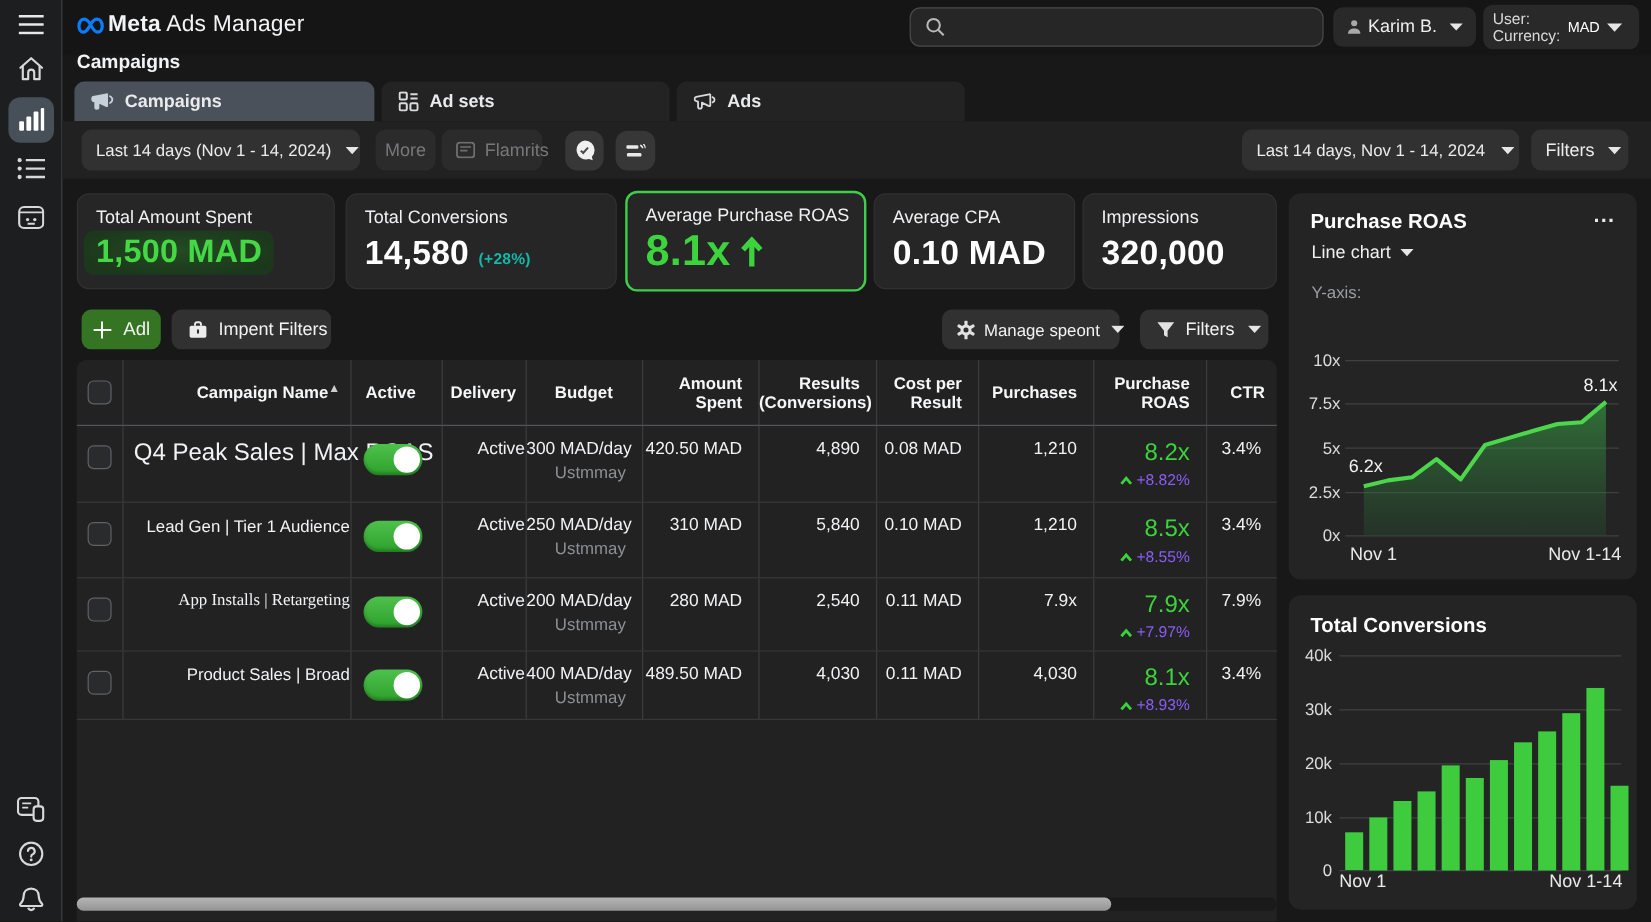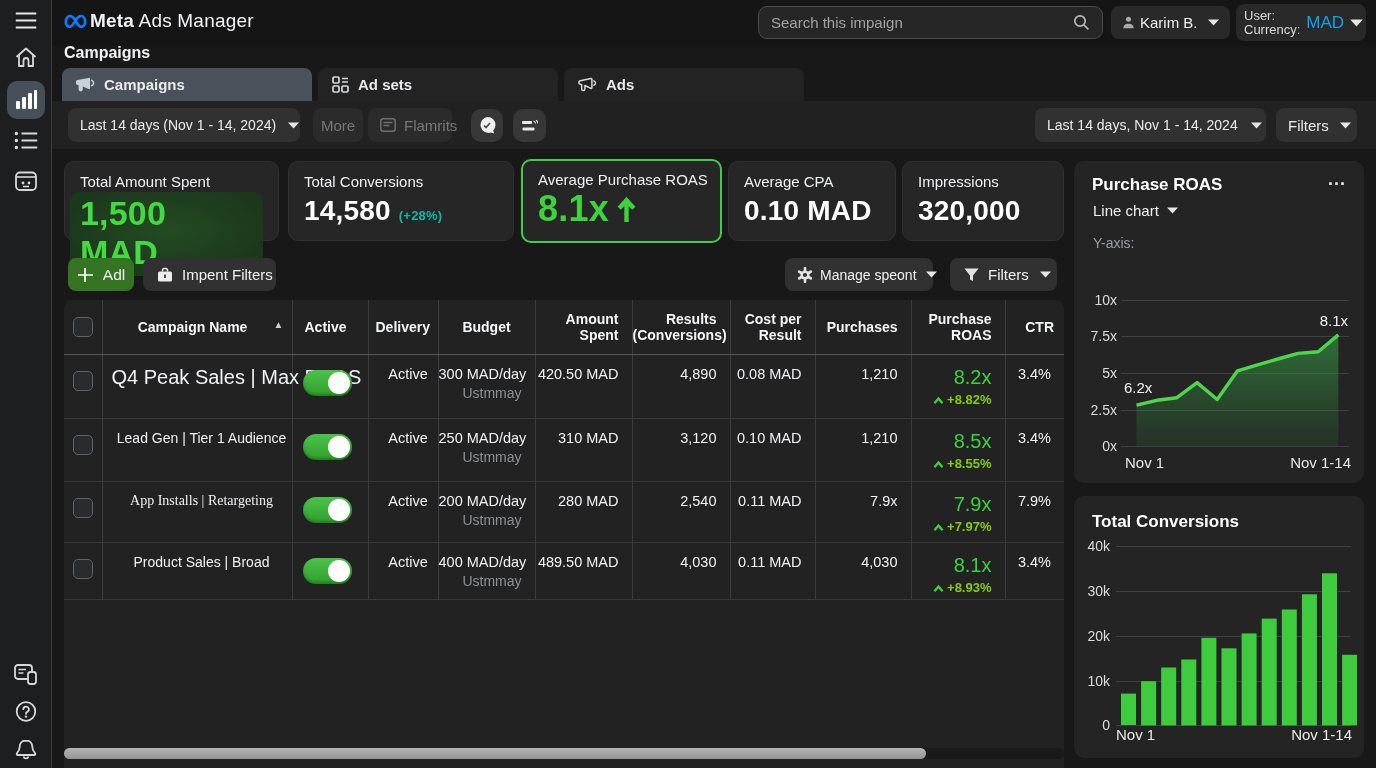--- a/index.html
+++ b/index.html
@@ -10,21 +10,21 @@
   #topbar { left:0; top:0; width:1376px; height:46px; background:#151515; }
   #logo { left:64px; top:10px; display:flex; align-items:center; gap:3px; }
   #logo .lt { font-size:19px; letter-spacing:.2px; }
   #logo .lt b { font-weight:700; }
   #search { left:758px; top:6px; width:345px; height:33px; background:#262626; border:1px solid #4a4a4a; border-radius:9px; display:flex; align-items:center; padding:0 12px; }
   #search .ph { color:#a3a3a3; font-size:15px; flex:1; }
   #userbtn { left:1111px; top:6px; width:119px; height:33px; background:#29292a; border-radius:8px; display:flex; align-items:center; padding:0 10px; gap:4px; }
   #userbtn .nm { font-size:15px; color:#eee; white-space:nowrap; }
   #curbox { left:1236px; top:4px; width:130px; height:37px; background:#29292a; border-radius:8px; display:flex; align-items:center; padding:0 8px; gap:6px; }
   #curbox .lines { font-size:13px; color:#dadada; line-height:13.5px; }
-  #curbox .mad { font-size:17px; color:#0ea5e9; }
+  #curbox .mad { font-size:12px; color:#ffffff; }
   
   #sidebar { left:0; top:0; width:52px; height:768px; background:#1d1e20; border-right:1px solid #3c3d3f; }
   .sic { position:absolute; left:26px; transform:translateX(-50%); display:flex; align-items:center; justify-content:center; }
   #chartTile { left:7px; top:81px; width:38px; height:38px; background:#475059; border-radius:10px; display:flex; align-items:center; justify-content:center; transform:none; }
   
   #pgtitle { left:64px; top:44px; font-size:16px; font-weight:700; }
   .tab { top:68px; height:33px; background:#232324; border-radius:8px 8px 0 0; display:flex; align-items:center; padding-left:14px; gap:9px; font-size:15px; font-weight:700; color:#e9eaec; }
   #tab1 { left:62px; width:250px; background:#4a515a; }
   #tab2 { left:318px; width:240px; }
   #tab3 { left:564px; width:240px; }
@@ -35,55 +35,54 @@
   .tbtn svg, .abtn svg, #userbtn svg, #curbox svg, #search svg { flex-shrink:0; }
   
   .card { position:absolute; top:161px; height:80px; background:#262627; border:1px solid #313133; border-radius:10px; padding:11px 15px 0; }
   .card .ct { font-size:15px; color:#f0f1f3; white-space:nowrap; }
   .card .cv { font-size:28px; font-weight:700; color:#fff; margin-top:5px; letter-spacing:.2px; }
   #card1 { left:64px; width:215px; }
   #card2 { left:288px; width:226px; }
   #card3 { left:521px; top:159px; width:201px; height:84px; border:2.5px solid #3ecf4a; padding-top:10px; }
   #card4 { left:728px; width:168px; }
   #card5 { left:902px; width:162px; }
-  .card .cv.greenpill { display:inline-block; background:radial-gradient(ellipse at 50% 45%, #234b23 0%, #1c381c 75%); border-radius:9px; padding:2px 10px 4px; margin:2px 0 0 -10px; color:#44d944; font-size:34px; }
+  .card .cv.greenpill { display:inline-block; background:radial-gradient(ellipse at 50% 45%, #234b23 0%, #1c381c 75%); border-radius:9px; padding:2px 10px 4px; margin:2px 0 0 -10px; color:#44d944; font-size:27px; }
   
   .abtn { position:absolute; top:258px; height:33px; border-radius:8px; display:flex; align-items:center; padding:0 14px; gap:9px; font-size:15px; color:#f2f2f2; background:#313132; white-space:nowrap; }
   #addbtn { left:68px; width:66px; background:#347422; justify-content:center; padding:0; gap:10px; font-size:15.5px; }
   
   #tablewrap { left:64px; top:300px; width:1000px; height:468px; background:#222223; border-radius:8px 8px 0 0; }
   #tbl { border-collapse:collapse; width:1000px; table-layout:fixed; }
   #tbl th, #tbl td { border-right:1px solid #3b3c3e; border-bottom:1px solid #37383a; vertical-align:top; }
   #tbl th:last-child, #tbl td:last-child { border-right:none; }
   #tbl th { font-size:14px; font-weight:700; color:#f5f6f7; height:54px; vertical-align:middle; border-bottom:1px solid #55565a; white-space:nowrap; }
   #tbl td { font-size:14.5px; color:#f1f2f4; padding-top:11px; white-space:nowrap; }
   .tr { text-align:right; padding-right:13px; }
-  .tl { text-align:center; padding-left:9px; }
+  .tl { text-align:right; padding-left:9px; }
   .sub { color:#8d9094; font-size:14px; margin-top:3px; }
   .roas { color:#3bd33b; font-weight:400; font-size:20px; }
-  .roaspct { color:#84cc16; font-size:13px; font-weight:700; margin-top:3px; }
+  .roaspct { color:#8b5cf6; font-size:13px; font-weight:400; margin-top:3px; }
   .cb { width:20px; height:20px; border:1.5px solid #606266; border-radius:5px; background:#2a2b2c; margin:5px auto 0; }
   .toggle { width:49px; height:26px; border-radius:13px; background:linear-gradient(#4ec14c,#2ea12c); position:relative; margin:4px 0 0 10px; box-shadow:inset 0 -2px 3px rgba(0,0,0,.25); }
   .toggle .knob { position:absolute; right:2px; top:2px; width:22px; height:22px; border-radius:50%; background:#fff; }
   
   #roaspanel { left:1074px; top:161px; width:290px; height:322px; background:#242425; border-radius:10px; }
   #convpanel { left:1074px; top:496px; width:290px; height:262px; background:#242425; border-radius:10px; }
   .ptitle { font-size:17px; font-weight:700; color:#fff; }
 </style>
 </head>
 <body>
 <div class="abs" id="topbar"></div>
 <div class="abs" id="logo">
   <svg width="23" height="15" viewBox="0 0 23 15">
       <path d="M6 2C3.5 2 1.8 4.8 1.8 7.6c0 2.9 1.4 5.2 3.7 5.2 1.9 0 3.1-1.5 4.7-4.2l1.4-2.4C13.2 3.5 14.6 2 17 2c2.5 0 4.2 2.7 4.2 5.6 0 2.9-1.5 5.2-3.8 5.2-1.9 0-3.2-1.6-4.8-4.3L11.2 6C9.6 3.4 8.3 2 6 2z" fill="none" stroke="#0a7cff" stroke-width="2.7" stroke-linecap="round"></path>
     </svg>
   <div class="lt"><b>Meta</b> Ads Manager</div>
 </div>
 <div class="abs" id="search">
-  <div class="ph">Search this impaign</div>
   <svg width="17" height="17" viewBox="0 0 17 17">
       <circle cx="7" cy="7" r="5.2" fill="none" stroke="#b9b9b9" stroke-width="1.7"></circle>
       <path d="M11 11l4.4 4.4" stroke="#b9b9b9" stroke-width="1.7"></path>
     </svg>
 </div>
 <div class="abs" id="userbtn">
   <svg width="15" height="15" viewBox="0 0 16 16">
       <circle cx="8" cy="4.6" r="2.7" fill="#a9a9a9"></circle>
       <path d="M2.5 14c0-3 2.4-4.6 5.5-4.6s5.5 1.6 5.5 4.6z" fill="#a9a9a9"></path>
     </svg>
@@ -326,21 +325,21 @@
           </td>
   <td class="tl" style="font-size:14px;">Lead Gen | Tier 1 Audience</td>
   <td>
             <div class="toggle">
               <div class="knob"></div>
             </div>
           </td>
   <td class="tl" style="padding-left:10px;">Active</td>
   <td class="tr">250 MAD/day<div class="sub">Ustmmay</div></td>
   <td class="tr">310 MAD</td>
-  <td class="tr">3,120</td>
+  <td class="tr">5,840</td>
   <td class="tr">0.10 MAD</td>
   <td class="tr">1,210</td>
   <td class="tr">
             <div class="roas">8.5x</div>
             <div class="roaspct"><svg width="11" height="8" viewBox="0 0 11 8" style="margin-right:3px">
                 <path d="M1.5 7.2L5.5 2.5 9.5 7.2" stroke="#3bd33b" stroke-width="2.3" fill="none"></path>
               </svg>+8.55%</div>
           </td>
   <td class="tr">3.4%</td>
 </tr>

